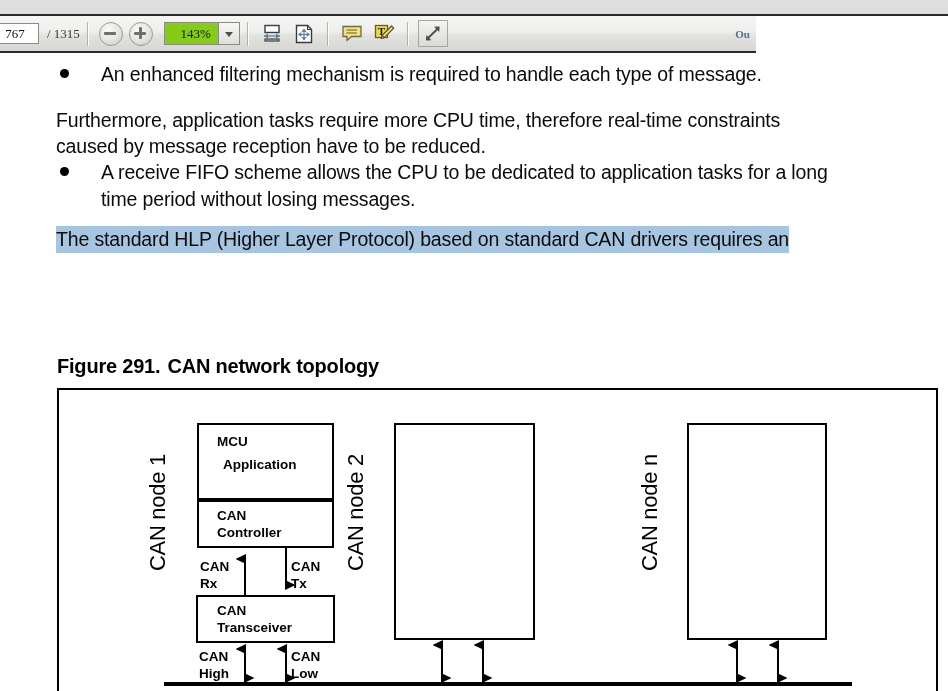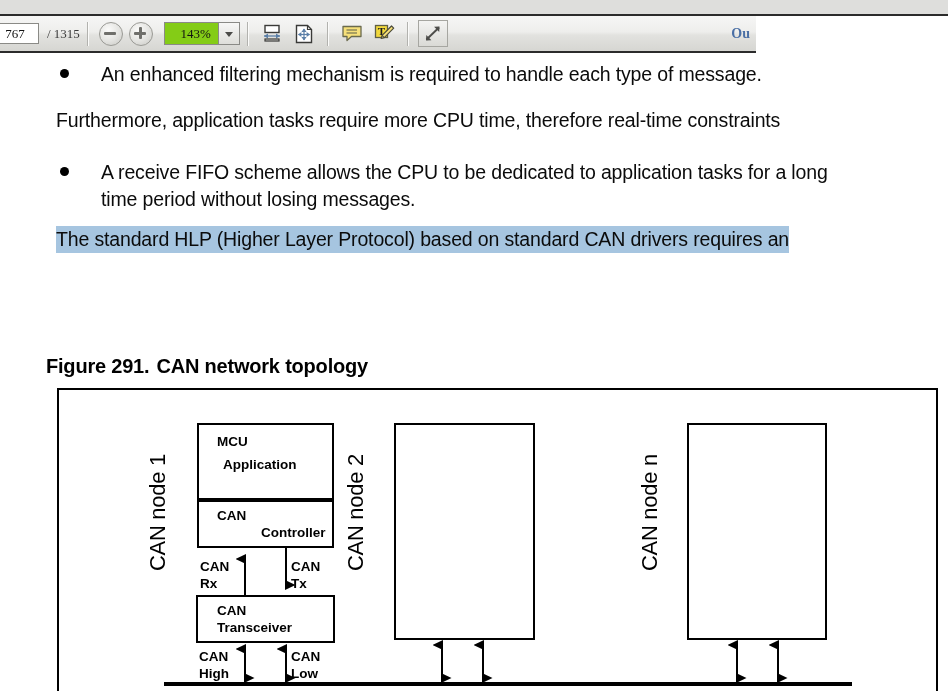--- a/index.html
+++ b/index.html
@@ -138,21 +138,21 @@
     width: 28px; height: 25px;
     border: 1px solid #a6a6a1;
     background: linear-gradient(to bottom, #f4f4f3, #dadad6);
     display: flex; align-items: center; justify-content: center;
     flex: none;
     margin-left: 2px;
   }
   #outline-label {
     margin-left: auto;
     margin-right: 6px;
-    font-size: 14px;
+    font-size: 11px;
     font-weight: bold;
     color: #4a6fa5;
     font-family: "Liberation Serif", serif;
     white-space: nowrap;
     overflow: hidden;
     flex: none;
   }
 
   
   #page {
@@ -178,21 +178,21 @@
     background: #000;
   }
   .hl-line {
     background: #a6c5e0;
     box-decoration-break: clone;
     -webkit-box-decoration-break: clone;
     padding: 2px 0 3px 0;
   }
   #fig-caption {
     position: absolute;
-    left: 46px; top: 300px;
+    left: 57px; top: 300px;
     font-size: 20px;
     font-weight: bold;
     color: #000;
     letter-spacing: -0.2px;
     white-space: nowrap;
   }
   #fig-caption .fc-num { margin-right: 7px; }
 
   
   #fig-frame {
@@ -316,20 +316,21 @@
 
   <div id="outline-label">Ou</div>
 </div>
 
 <div id="page">
 
   <span class="bullet-dot" style="left:60px; top:14px;"></span>
   <div class="para" style="left:101px; top:3px; width:840px;">An enhanced filtering mechanism is required to handle each type of message.</div>
 
   <div class="para" style="left:56px; top:49px; width:880px;">Furthermore, application tasks require more CPU time, therefore real-time constraints</div>
+  <div class="para" style="left:56px; top:75px; width:880px;">caused by message reception have to be reduced.</div>
 
   <span class="bullet-dot" style="left:60px; top:112px;"></span>
   <div class="para" style="left:101px; top:101px; width:845px;">A receive FIFO scheme allows the CPU to be dedicated to application tasks for a long</div>
   <div class="para" style="left:101px; top:128px; width:845px;">time period without losing messages.</div>
 
   <div class="para" style="left:56px; top:168px; width:880px;">
     <span class="hl-line">The standard HLP (Higher Layer Protocol) based on standard CAN drivers requires an</span>
   </div>
 
   <div id="fig-caption">
@@ -340,21 +341,21 @@
     <div id="diagram">
 
       <div class="vlabel" style="left:112px; top:155px;">CAN node 1</div>
 
       <div class="dbox" style="left:138px; top:33px; width:137px; height:77px;"></div>
       <div class="dlabel" style="left:158px; top:43px;">MCU</div>
       <div class="dlabel" style="left:164px; top:66px;">Application</div>
 
       <div class="dbox" style="left:138px; top:110px; width:137px; height:48px;"></div>
       <div class="dlabel" style="left:158px; top:117px;">CAN</div>
-      <div class="dlabel" style="left:158px; top:134px;margin-left:44px;">Controller</div>
+      <div class="dlabel" style="left:158px; top:134px;">Controller</div>
 
       <div class="dlabel" style="left:141px; top:168px;">CAN</div>
       <div class="dlabel" style="left:141px; top:185px;">Rx</div>
 
       <div class="dlabel" style="left:232px; top:168px;">CAN</div>
       <div class="dlabel" style="left:232px; top:185px;">Tx</div>
 
       <div class="dbox" style="left:137px; top:205px; width:139px; height:48px;"></div>
       <div class="dlabel" style="left:158px; top:212px;">CAN</div>
       <div class="dlabel" style="left:158px; top:229px;">Transceiver</div>

